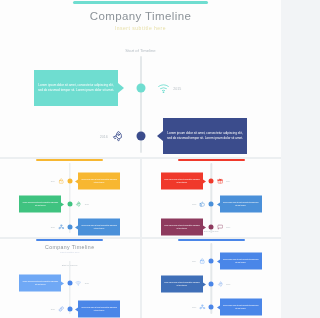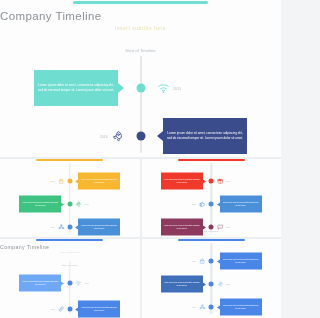--- a/index.html
+++ b/index.html
@@ -31,21 +31,21 @@
 
   
   .accent-bar {
     position: absolute; left: 26%; width: 48%;
     height: 3px; top: 1px; border-radius: 2px;
   }
   .slide-sm .accent-bar { height: 2px; top: 0; }
 
   
   .slide-title {
-    position: absolute; width: 100%; text-align: left;
+    position: absolute; width: 100%; text-align: center;
     color: #8b9298; letter-spacing: .4px;
   }
   .slide-lg .slide-title { top: 10px; font-size: 11.5px; }
   .slide-sm .slide-title { top: 5px; font-size: 5.2px; }
   .slide-sub {
     position: absolute; width: 100%; text-align: center;
     color: #e8e0a8;
   }
   .slide-lg .slide-sub { top: 25px; font-size: 5px; letter-spacing: .5px; }
   .slide-sm .slide-sub { top: 12px; font-size: 2.4px; color:#cfd6e4; }

